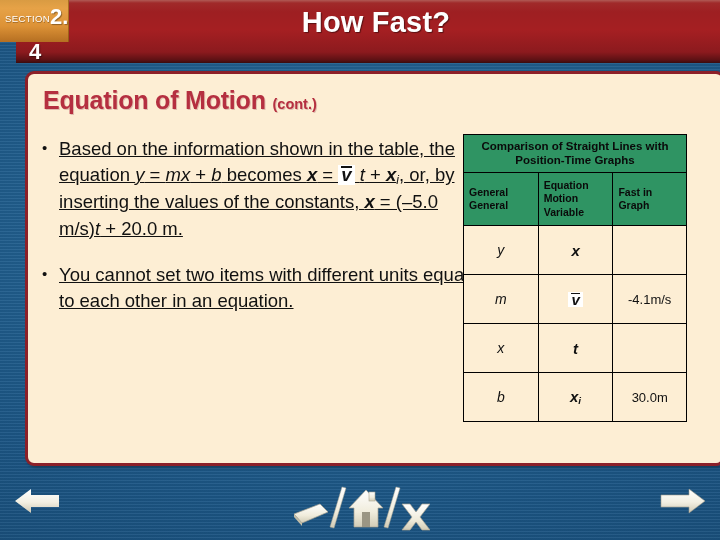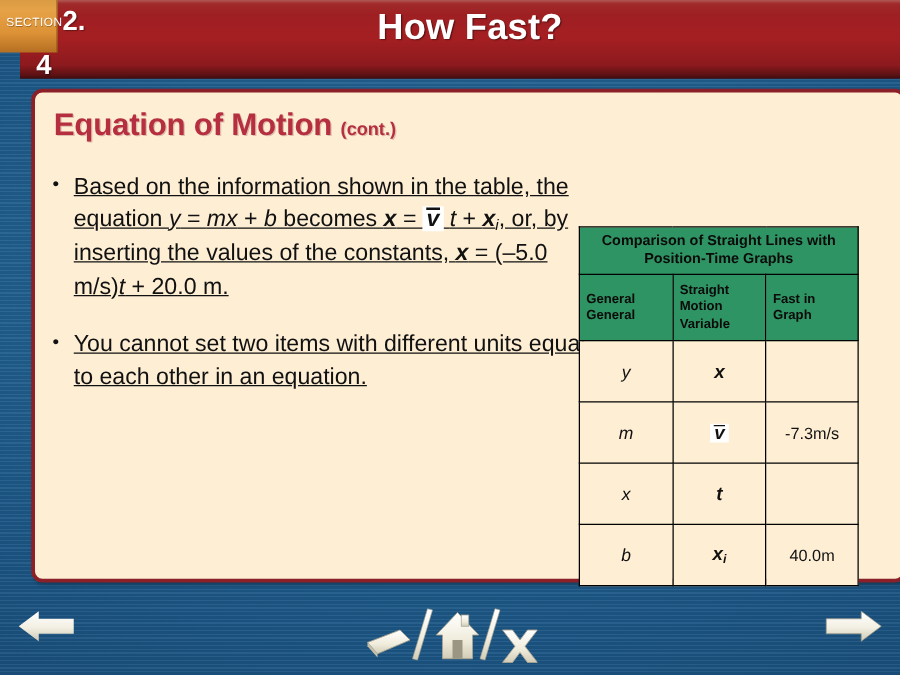--- a/index.html
+++ b/index.html
@@ -48,21 +48,21 @@
     font-weight: bold;
     color: #ffffff;
     letter-spacing: 0.2px;
     text-shadow: 1px 1px 1px rgba(0,0,0,0.45);
   }
 
   
   #section-badge {
     position: absolute;
     left: 0; top: 0;
-    width: 46px; height: 42px;
+    width: 69px; height: 42px;
     background: linear-gradient(to bottom,
       #d99b42 0%, #e6a247 20%, #dd9236 62%, #b56f22 100%);
     box-shadow: inset -1px 0 0 rgba(120,70,10,0.55);
     display: flex;
     align-items: flex-start;
     justify-content: flex-start;
     padding-left: 5px;
     box-sizing: border-box;
   }
   #section-word {
@@ -166,21 +166,20 @@
 
   
   #comparison-table {
     position: absolute;
     left: 435px; top: 60px;
     width: 224px;
     border-collapse: collapse;
     table-layout: fixed;
     font-size: 11px;
     color: #111;
-    margin-top: 47px;
   }
   #comparison-table th,
   #comparison-table td {
     border: 1.6px solid #000;
     padding: 3px 5px;
     vertical-align: middle;
     background: #fdeed4;
   }
   #comparison-table .tbl-title-cell,
   #comparison-table .col-head {
@@ -271,44 +270,44 @@
           <col class="c1">
           <col class="c2">
           <col class="c3">
         </colgroup>
       <thead>
         <tr>
           <th class="tbl-title-cell" colspan="3">Comparison of Straight Lines with Position-Time Graphs</th>
         </tr>
         <tr>
           <th class="col-head">General General</th>
-          <th class="col-head">Straight Motion Variable</th>
+          <th class="col-head">Equation Motion Variable</th>
           <th class="col-head">Fast in Graph</th>
         </tr>
       </thead>
       <tbody>
         <tr>
           <td class="body-cell cell-general">y</td>
           <td class="body-cell cell-specific">x</td>
           <td class="body-cell cell-value"></td>
         </tr>
         <tr>
           <td class="body-cell cell-general">m</td>
           <td class="body-cell cell-specific"><span class="vbar-box">v</span></td>
-          <td class="body-cell cell-value">-7.3m/s</td>
+          <td class="body-cell cell-value">-4.1m/s</td>
         </tr>
         <tr>
           <td class="body-cell cell-general">x</td>
           <td class="body-cell cell-specific">t</td>
           <td class="body-cell cell-value"></td>
         </tr>
         <tr>
           <td class="body-cell cell-general">b</td>
           <td class="body-cell cell-specific">x<span class="sub">i</span></td>
-          <td class="body-cell cell-value">40.0m</td>
+          <td class="body-cell cell-value">30.0m</td>
         </tr>
       </tbody>
     </table>
 
   </div>
 
   <div id="nav-bar">
 
     <div class="nav-arrow" id="nav-prev">
       <svg width="46" height="34" viewBox="0 0 46 34">

